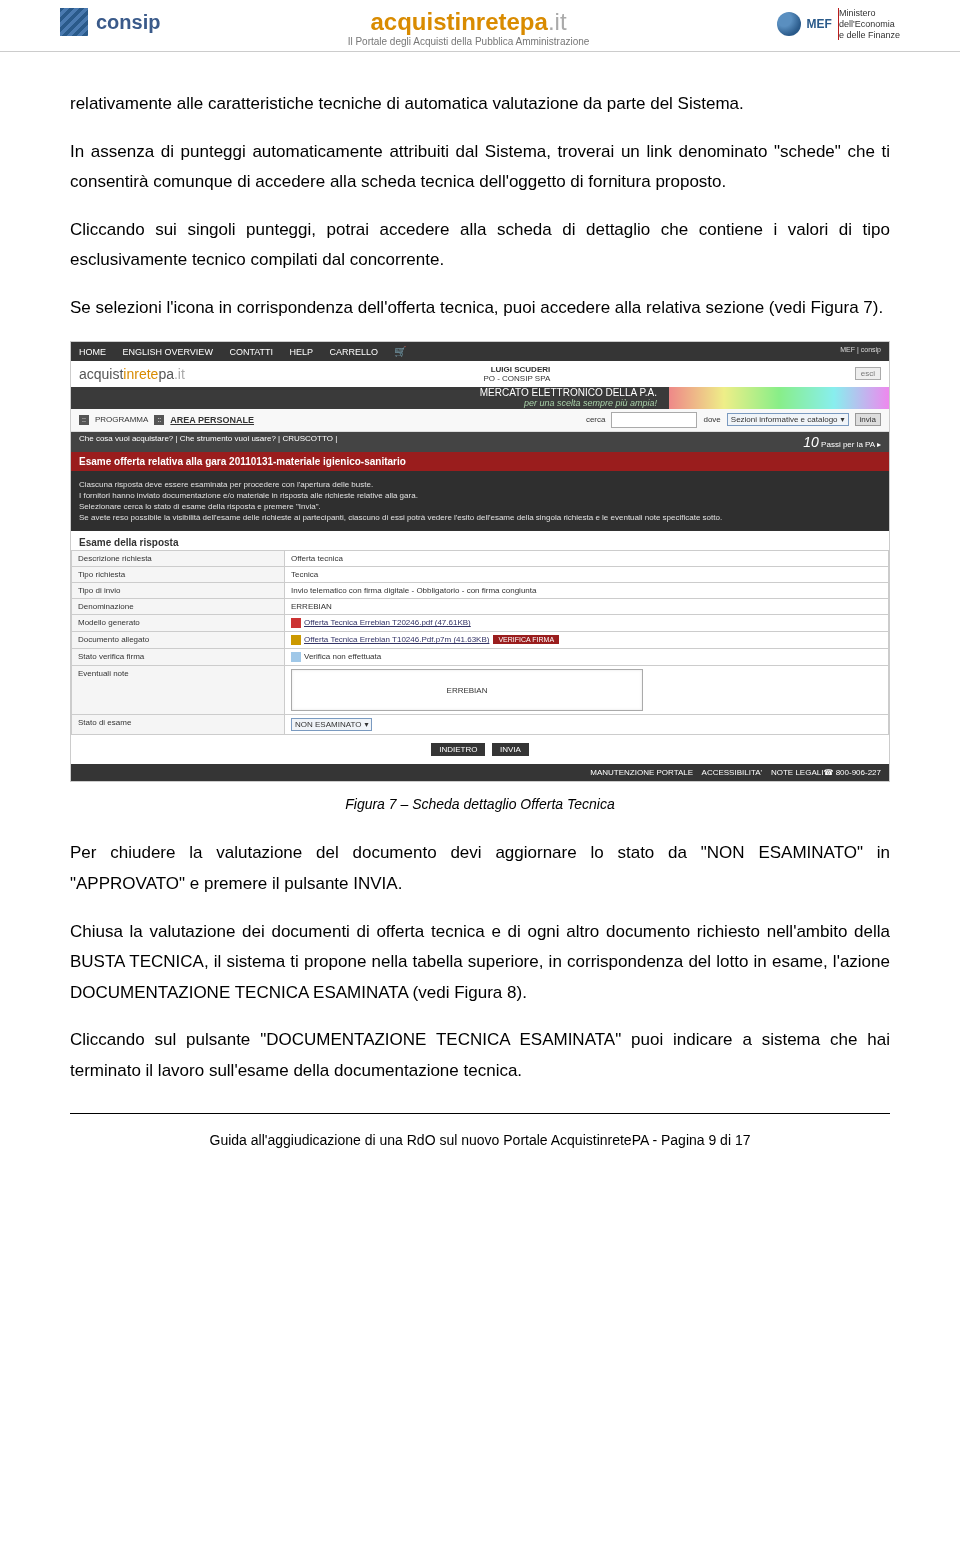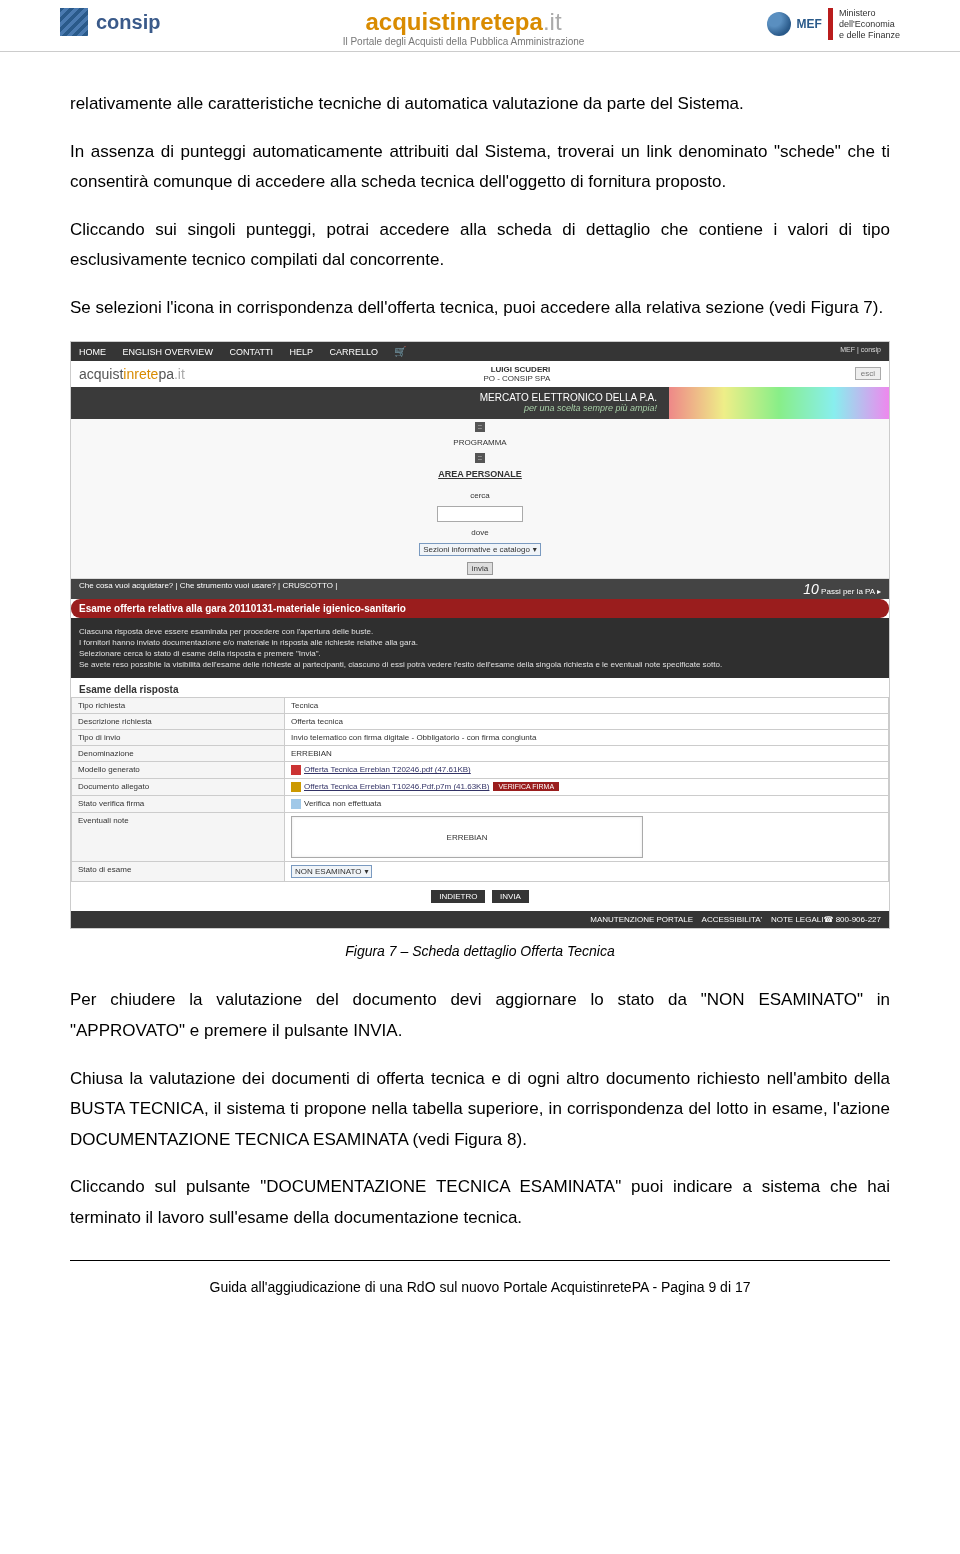--- a/index.html
+++ b/index.html
@@ -90,39 +90,38 @@
     color: #777;
     align-items: center;
   }
   .emb-row2 .logo2 { font-size: 14px; color: #555; }
   .emb-row2 .user { text-align: right; font-size: 8px; color: #333; }
   .emb-mercato {
     display: flex;
     align-items: center;
     background: #3a3a3a;
     color: #fff;
-    height: 32px;
+    height: 22px;
   }
   .emb-mercato .text { flex: 1; text-align: right; padding-right: 12px; font-size: 10px; }
   .emb-mercato .text .sub { color: #a8d0a8; font-style: italic; font-size: 9px; }
   .emb-mercato .color-strip {
     width: 220px;
     height: 100%;
     background: linear-gradient(90deg, #e88 0%, #ee8 25%, #8e8 50%, #8ee 75%, #e8e 100%);
   }
   .emb-navrow {
     display: flex;
     align-items: center;
     padding: 3px 8px;
     font-size: 8px;
     color: #333;
     background: #f8f8f8;
     border-bottom: 1px solid #ddd;
     gap: 6px;
-    flex-direction: column;
   }
   .emb-navrow .sq { background:#555; color:#fff; width:10px; height:10px; display:inline-flex; align-items:center; justify-content:center; font-size:7px; }
   .emb-navrow .area { text-decoration: underline; font-weight: bold; font-size: 9px; }
   .emb-navrow .spacer { flex: 1; }
   .emb-navrow input { width: 80px; height: 12px; font-size: 8px; border: 1px solid #aaa; }
   .emb-navrow .invia-btn { background:#ddd; border:1px solid #999; padding:1px 4px; font-size:8px; }
   .emb-passi {
     display: flex;
     justify-content: space-between;
     padding: 2px 8px;
@@ -130,21 +129,20 @@
     background: #444;
     color: #fff;
   }
   .emb-passi .ten { font-size: 14px; font-weight: normal; font-style: italic; }
   .emb-title {
     background: #9a1d1d;
     color: #fff;
     padding: 4px 8px;
     font-size: 10px;
     font-weight: bold;
-    border-radius: 9px;
   }
   .emb-infobox {
     background: #2f2f2f;
     color: #e0e0e0;
     padding: 8px 8px;
     font-size: 8px;
     line-height: 1.4;
   }
   .emb-subtitle {
     padding: 6px 8px 2px 8px;
@@ -231,21 +229,21 @@
   </div>
   <div class="header-center">
     <div class="big">
       <span class="orange">acquistinretepa</span><span class="light">.it</span>
     </div>
     <div>Il Portale degli Acquisti della Pubblica Amministrazione</div>
   </div>
   <div class="header-right">
     <span class="mef-circle"></span>
     <span style="color:#2a5a8a;font-weight:bold;font-size:12px;">MEF</span>
-    <div style="border-left:5px solid #b91c1c;padding-left:6px;">
+    <div style="border-left:1px solid #b91c1c;padding-left:0;">
       <div>Ministero</div>
       <div>dell'Economia</div>
       <div>e delle Finanze</div>
     </div>
   </div>
 </div>
 
 <div class="body-content">
   <p class="body-text">relativamente alle caratteristiche tecniche di automatica valutazione da parte del Sistema.</p>
   <p class="body-text">In assenza di punteggi automaticamente attribuiti dal Sistema, troverai un link denominato "schede" che ti consentirà comunque di accedere alla scheda tecnica dell'oggetto di fornitura proposto.</p>
@@ -306,26 +304,26 @@
     <div class="emb-infobox">
       <div>Ciascuna risposta deve essere esaminata per procedere con l'apertura delle buste.</div>
       <div>I fornitori hanno inviato documentazione e/o materiale in risposta alle richieste relative alla gara.</div>
       <div>Selezionare cerca lo stato di esame della risposta e premere "Invia".</div>
       <div>Se avete reso possibile la visibilità dell'esame delle richieste ai partecipanti, ciascuno di essi potrà vedere l'esito dell'esame della singola richiesta e le eventuali note specificate sotto.</div>
     </div>
     <div class="emb-subtitle">Esame della risposta</div>
     <table class="emb-table">
       <tbody>
           <tr>
+            <td>Descrizione richiesta</td>
+            <td>Offerta tecnica</td>
+          </tr>
+      <tr>
             <td>Tipo richiesta</td>
             <td>Tecnica</td>
-          </tr>
-      <tr>
-            <td>Descrizione richiesta</td>
-            <td>Offerta tecnica</td>
           </tr>
       <tr>
             <td>Tipo di invio</td>
             <td>Invio telematico con firma digitale - Obbligatorio - con firma congiunta</td>
           </tr>
       <tr>
             <td>Denominazione</td>
             <td>ERREBIAN</td>
           </tr>
       <tr>

